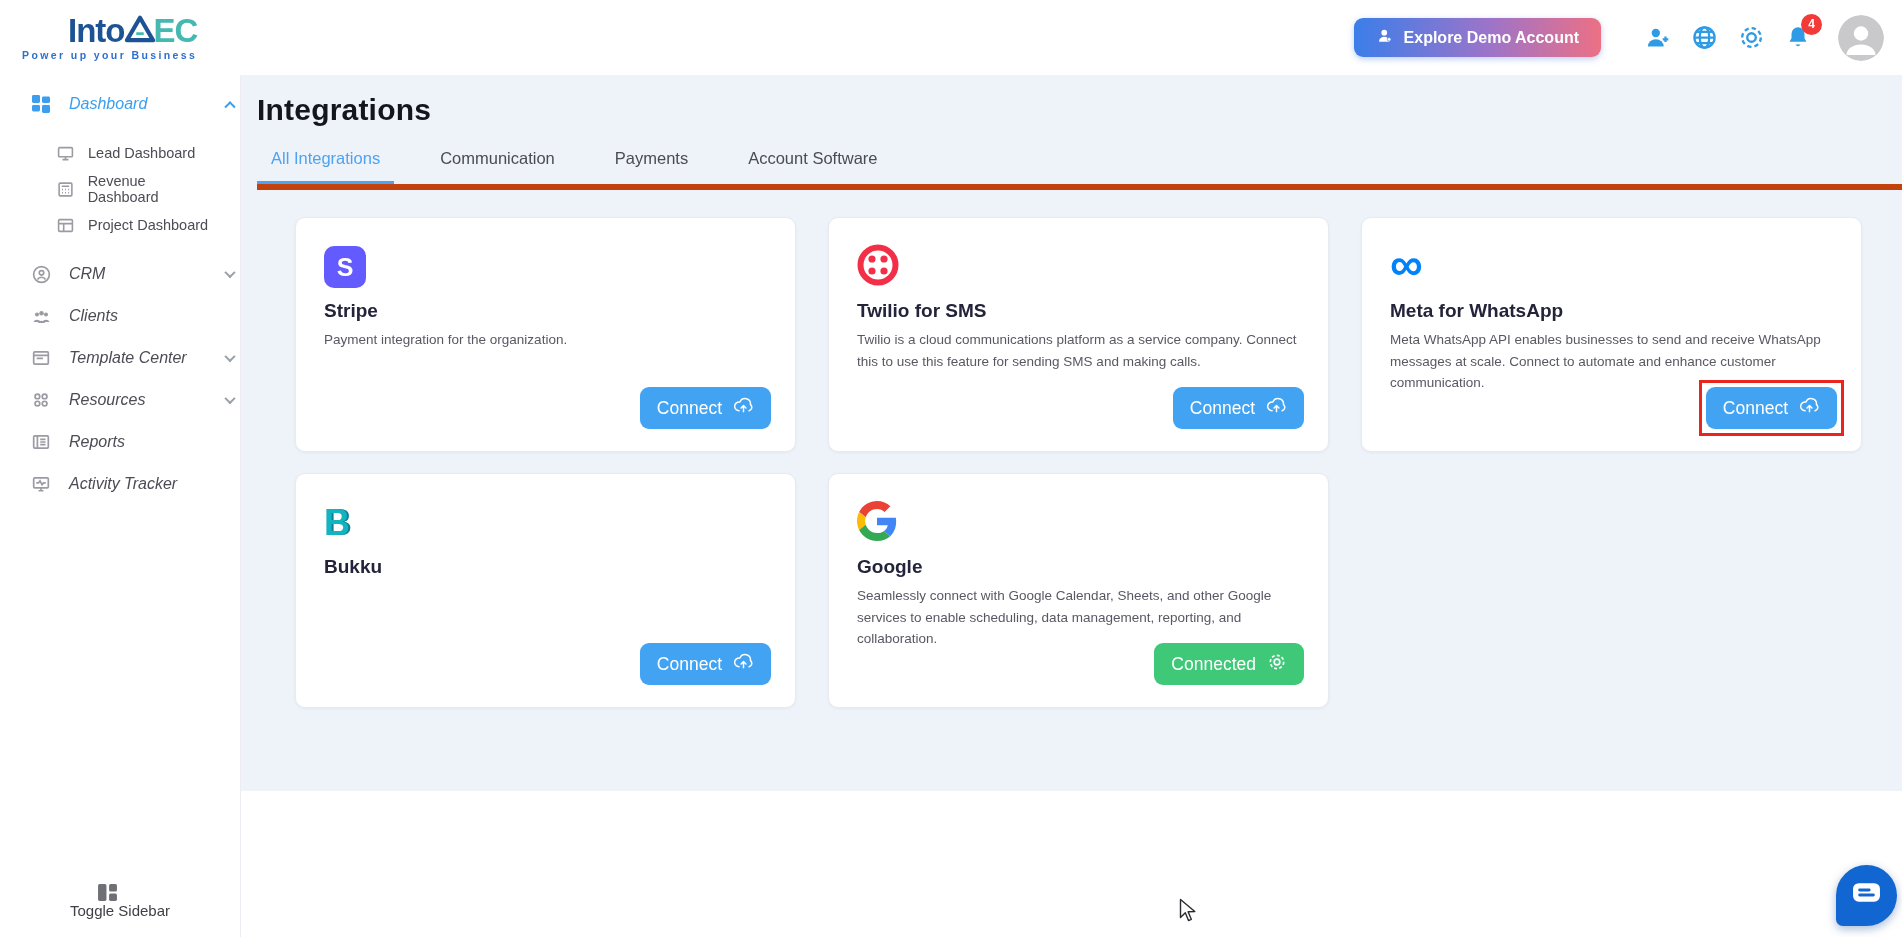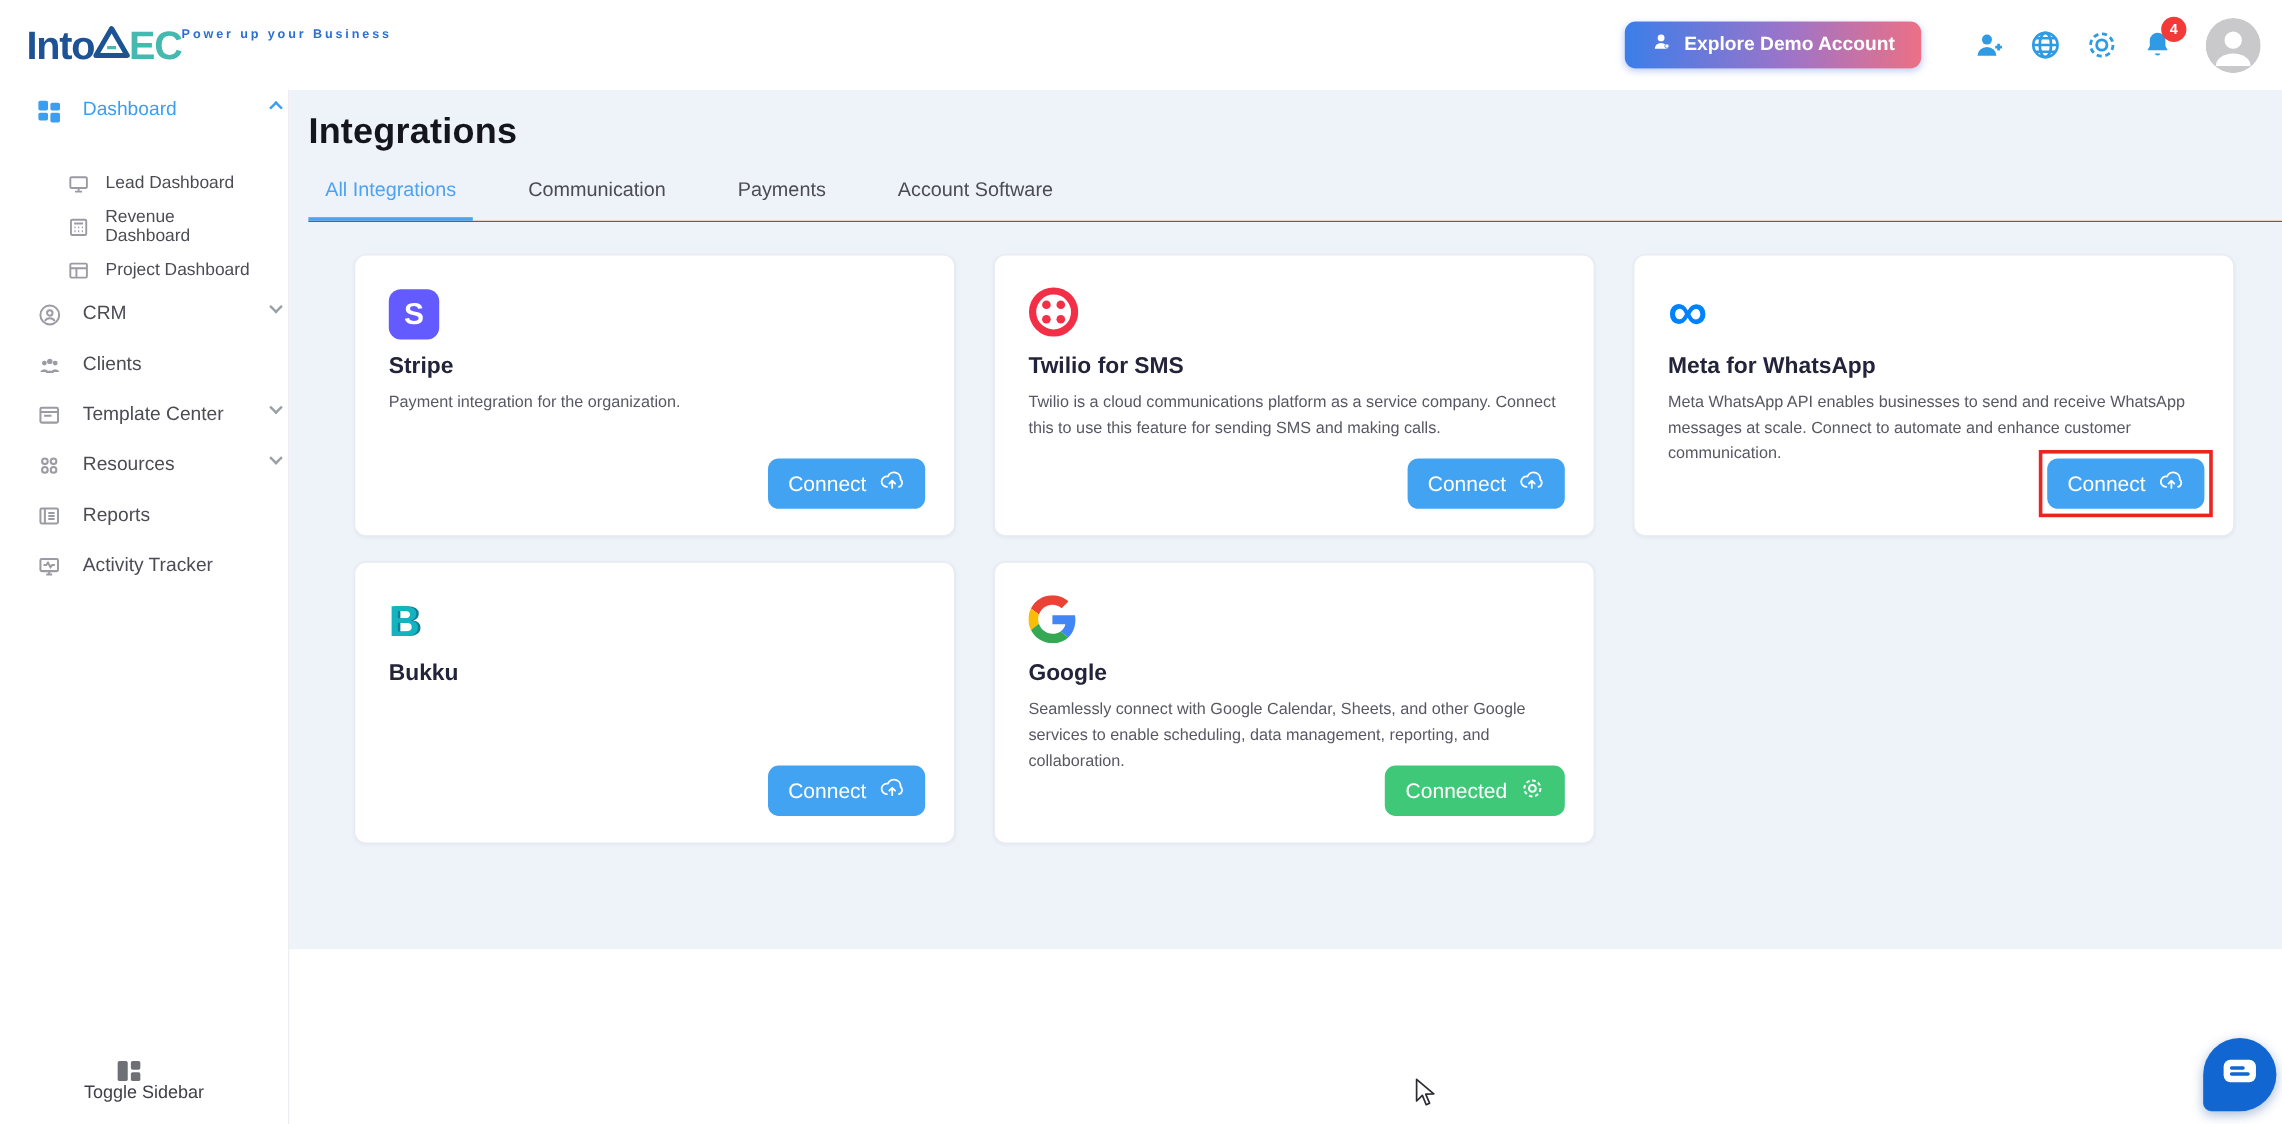--- a/index.html
+++ b/index.html
@@ -2,21 +2,21 @@
 <html><head>
 <meta charset="utf-8">
 <style>
   * { margin:0; padding:0; box-sizing:border-box; }
   html,body { width:1902px; height:937px; overflow:hidden; background:#fff;
     font-family:"Liberation Sans", sans-serif; }
 
   
   .header { position:absolute; top:0; left:0; width:1902px; height:75px; background:#fff; z-index:30;
     display:flex; align-items:center; justify-content:space-between; padding:0 18px 0 22px; }
-  .logo { display:flex; line-height:1; cursor:default; }
+  .logo { display:flex; flex-direction:column; line-height:1; cursor:default;align-items:flex-end; }
   .logo-row { display:flex; align-items:flex-end; }
   .logo-into { font-size:33px; font-weight:700; color:#1d5394; letter-spacing:-1px; }
   .logo-tri { margin:0 -2px 1px -1px; }
   .logo-ec { font-size:33px; font-weight:700; color:#45b8b0; letter-spacing:-1px; }
   .logo-tag { font-size:10.5px; font-weight:700; color:#2e6fd0; letter-spacing:2.4px; margin-top:3px; }
 
   .header-right { display:flex; align-items:center; gap:17px; }
   .demo-btn { height:39px; padding:0 22px; border:none; border-radius:9px; cursor:pointer;
     background:linear-gradient(90deg,#3b7ee9 0%, #9d74c9 55%, #ec7085 100%);
     color:#fff; font-size:16px; font-weight:700; font-family:inherit;
@@ -24,40 +24,40 @@
   .hicon { width:30px; height:30px; display:flex; align-items:center; justify-content:center; cursor:pointer; position:relative; }
   .bell-wrap { position:relative; cursor:pointer; width:30px; height:30px; display:flex; align-items:center; justify-content:center; }
   .badge { position:absolute; top:-9px; right:-9px; min-width:21px; height:21px; border-radius:50%;
     background:#f23b38; color:#fff; font-size:12px; font-weight:700; display:flex; align-items:center; justify-content:center; }
   .avatar { width:46px; height:46px; border-radius:50%; overflow:hidden; cursor:pointer; margin-left:8px; }
 
   
   .sidebar { position:absolute; top:75px; left:0; width:241px; height:862px; background:#fff;
     border-right:1px solid #ececf2; z-index:20; }
   .nav { padding-top:8px; }
-  .nav-item { display:flex; align-items:flex-start; height:42px; padding:0 6px 0 30px; cursor:pointer;
-    font-size:16px; color:#4c4c55; }
+  .nav-item { display:flex; align-items:center; height:42px; padding:0 6px 0 30px; cursor:pointer;
+    font-size:16px; color:#4c4c55;font-style:italic; }
   .nav-item .nav-ic { width:22px; display:flex; justify-content:center; margin-right:17px; }
   .nav-item .nav-label { flex:1; }
   .nav-item.active { color:#3b9ef0; }
   .sub-item { display:flex; align-items:center; height:36px; padding:0 22px 0 56px; cursor:pointer;
     font-size:14.5px; color:#4c4c55; }
   .sub-item .nav-ic { width:19px; display:flex; justify-content:center; margin-right:13px; }
   .nav-gap { height:10px; }
   .chev { width:8px; height:8px; border-right:2px solid #9aa0a8; border-bottom:2px solid #9aa0a8; }
   .chev.down { transform:rotate(45deg) translate(-1px,-1px); }
   .chev.up { border-color:#3b9ef0; transform:rotate(-135deg) translate(-2px,-2px); }
   .toggle-row { position:absolute; bottom:14px; left:0; width:100%; display:flex; align-items:center;
     padding:0 30px; height:40px; cursor:pointer; font-size:15px; color:#3f3f46;flex-direction:column; }
   .toggle-row .nav-ic { width:22px; display:flex; justify-content:center; margin-right:26px; }
 
   
   .main { position:absolute; top:75px; left:241px; width:1661px; height:716px; background:#eef2f9; overflow:hidden; }
   .page-title { margin:18px 0 0 16px; font-size:30px; font-weight:700; color:#15151f; letter-spacing:.2px; }
-  .tabs { display:flex; margin:22px 0 0 16px; border-bottom:1px solid #c2410c; padding-right:20px; }
+  .tabs { display:flex; margin:22px 0 0 16px; border-bottom:6px solid #c2410c; padding-right:20px; }
   .tab { padding:0 14px 13px 14px; margin-right:32px; font-size:16.5px; color:#4b4b55; cursor:pointer;
     border-bottom:3px solid transparent; }
   .tab.active { color:#4da3f0; border-bottom-color:#4da3f0; }
 
   .cards { margin:27px 39px 0 54px; display:grid; grid-template-columns:repeat(3, 501px); gap:21px 32px; }
   .card { position:relative; width:501px; height:235px; background:#fff; border:1px solid #e7eaf0;
     border-radius:10px; padding:26px 28px; box-shadow:0 1px 3px rgba(30,50,90,.05); }
   .card-icon { height:46px; display:flex; align-items:center; }
   .tile-stripe { width:42px; height:42px; border-radius:10px; background:#635bff; color:#fff;
     font-weight:700; font-size:25px; display:flex; align-items:center; justify-content:center; }

